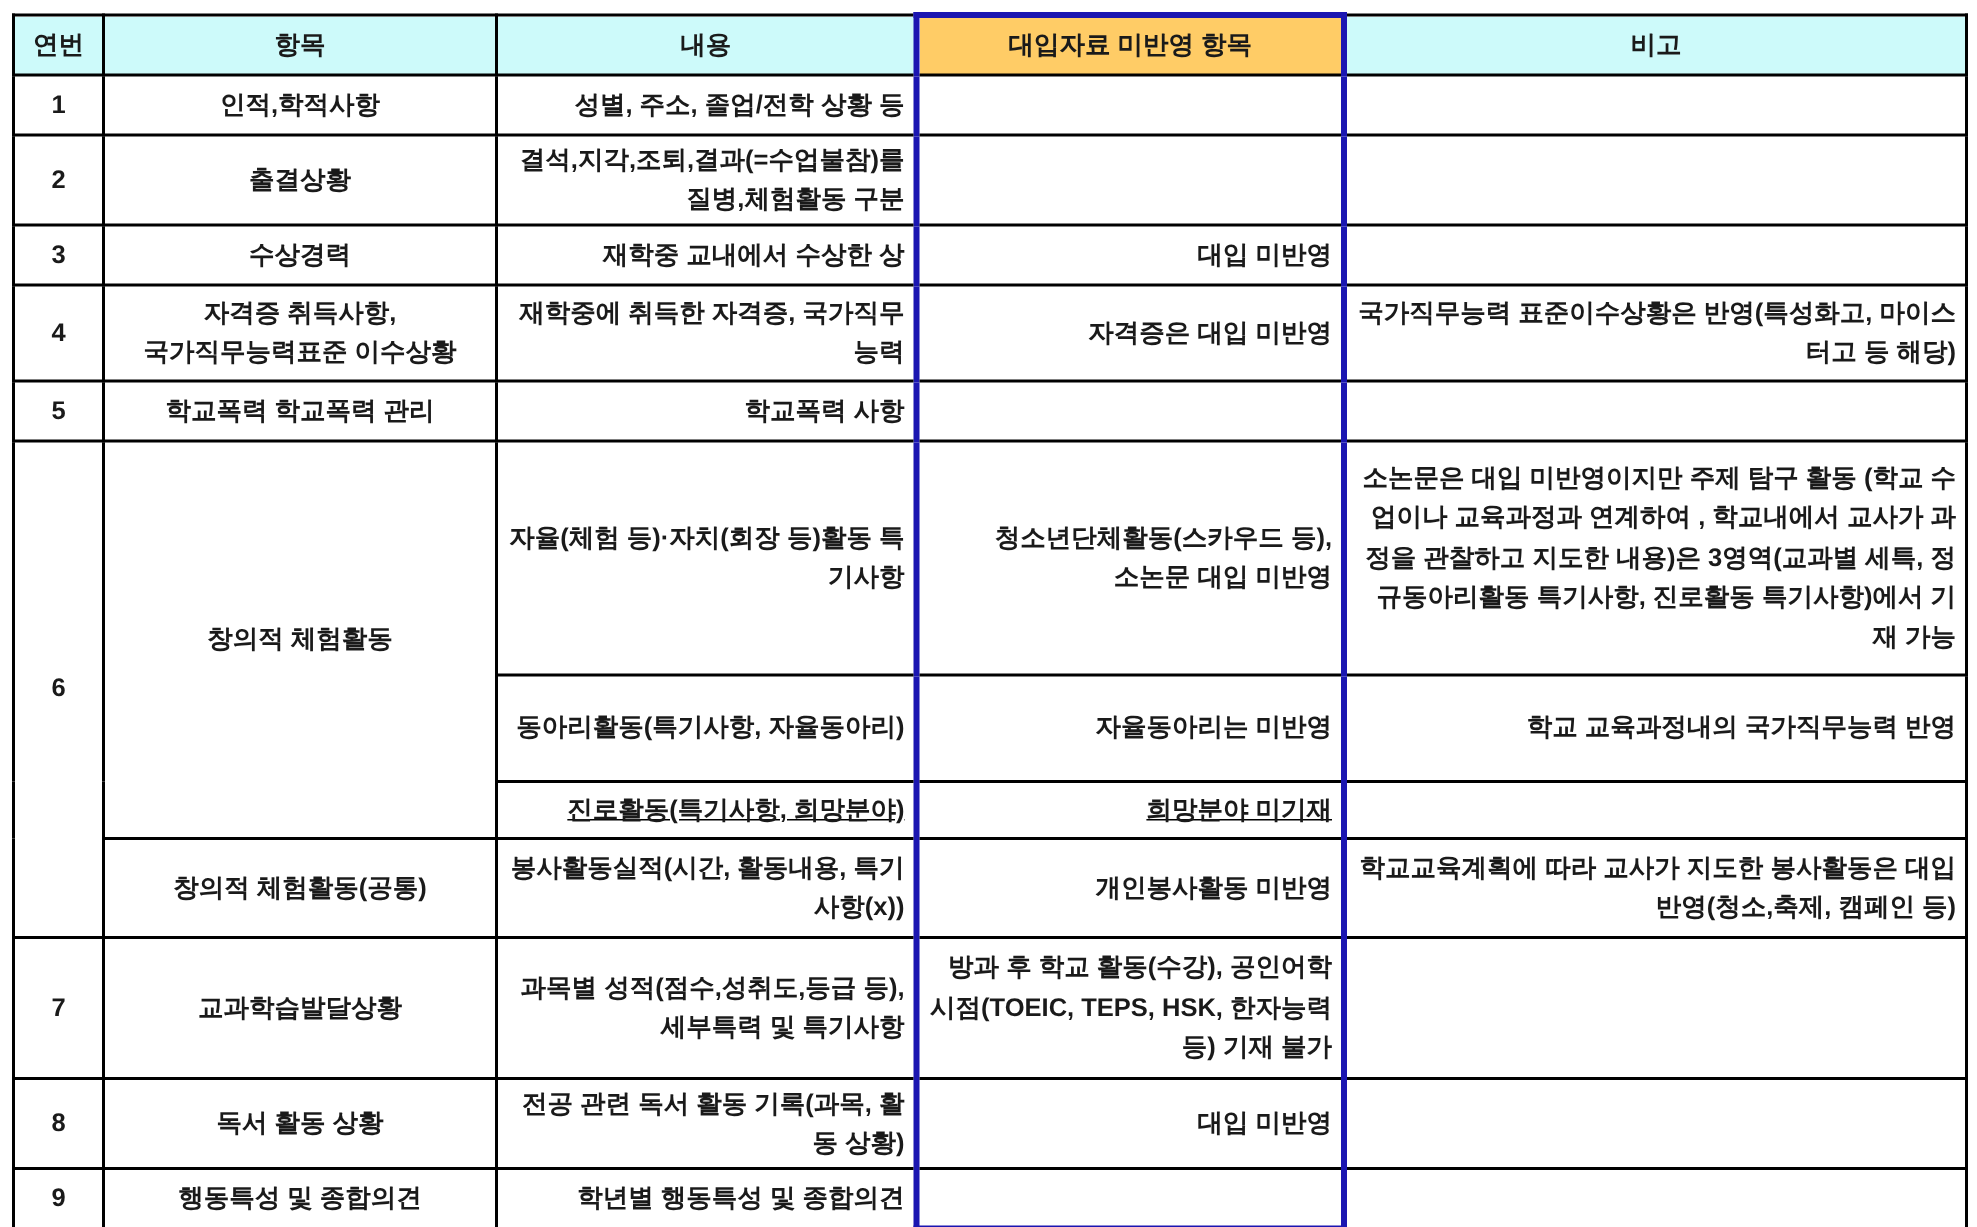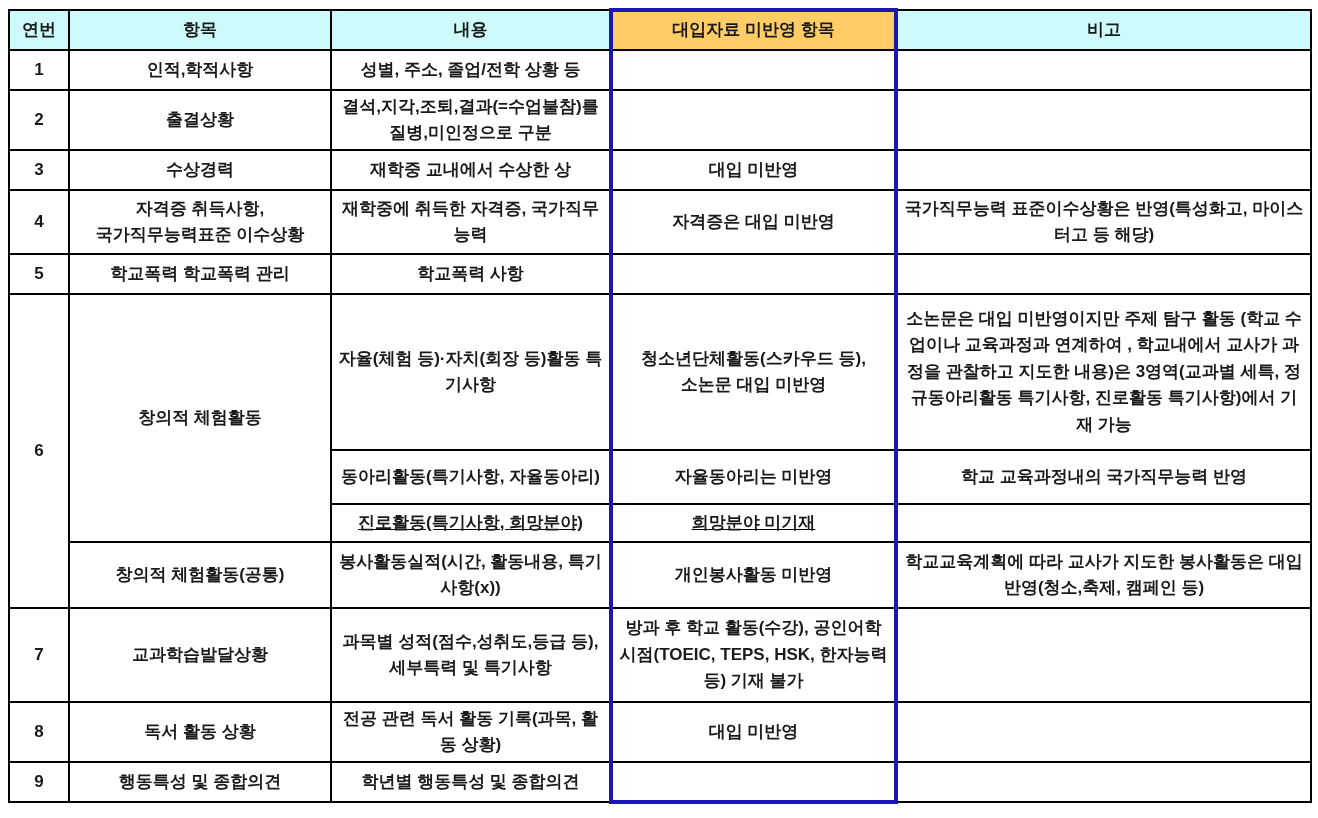--- a/index.html
+++ b/index.html
@@ -35,36 +35,36 @@
   }
   th.hdr {
     text-align: center;
     font-size: 18px;
     background: #cdfafa; 
   }
   th.hdr-accent {
     background: #ffcc66; 
   }
   td.c-no, td.c-item { text-align: center; }
-  td.c-content, td.c-excluded, td.c-note { text-align: center; }
+  td.c-content, td.c-excluded, td.c-note { text-align: right; }
 
   
   .blue-l { border-left: 4px solid #1b16b1 !important; }
   .blue-r { border-right: 4px solid #1b16b1 !important; }
   .blue-t { border-top: 4px solid #1b16b1 !important; }
   .blue-b { border-bottom: 4px solid #1b16b1 !important; }
 
   tr.h-hdr  { height: 40px; }
   tr.h-r1   { height: 40px; }
   tr.h-r2   { height: 60px; }
   tr.h-r3   { height: 40px; }
   tr.h-r4   { height: 64px; }
   tr.h-r5   { height: 40px; }
   tr.h-r6a  { height: 156px; }
-  tr.h-r6b  { height: 54px; }
+  tr.h-r6b  { height: 71px; }
   tr.h-r6c  { height: 38px; text-decoration: underline; }
   tr.h-r6d  { height: 66px; border-radius: 31px; }
   tr.h-r7   { height: 94px; }
   tr.h-r8   { height: 60px; }
   tr.h-r9   { height: 40px; }
 </style>
 </head>
 <body>
 
 <div class="page">
@@ -90,21 +90,21 @@
       <td class="c-no">1</td>
       <td class="c-item">인적,학적사항</td>
       <td class="c-content">성별, 주소, 졸업/전학 상황 등</td>
       <td class="c-excluded blue-l blue-r"></td>
       <td class="c-note"></td>
     </tr>
 
     <tr class="h-r2">
       <td class="c-no">2</td>
       <td class="c-item">출결상황</td>
-      <td class="c-content">결석,지각,조퇴,결과(=수업불참)를 질병,미인정으로 구분</td>
+      <td class="c-content">결석,지각,조퇴,결과(=수업불참)를 질병,체험활동 구분</td>
       <td class="c-excluded blue-l blue-r"></td>
       <td class="c-note"></td>
     </tr>
 
     <tr class="h-r3">
       <td class="c-no">3</td>
       <td class="c-item">수상경력</td>
       <td class="c-content">재학중 교내에서 수상한 상</td>
       <td class="c-excluded blue-l blue-r">대입 미반영</td>
       <td class="c-note"></td>

